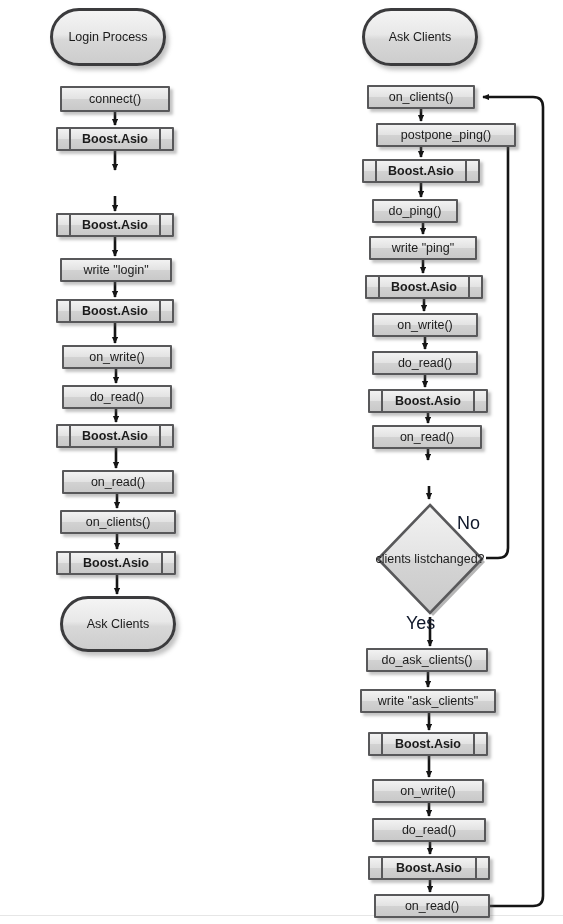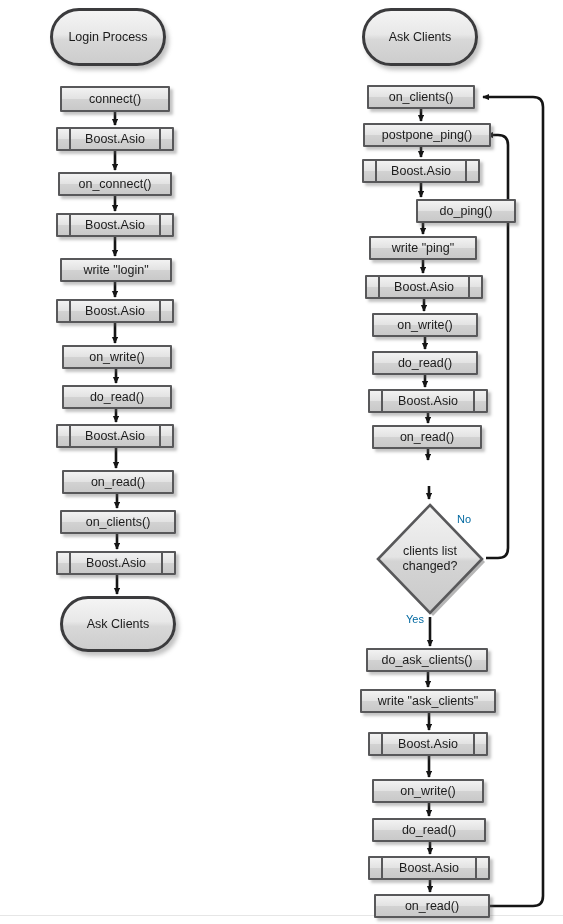--- a/index.html
+++ b/index.html
@@ -47,20 +47,21 @@
     background: linear-gradient(to bottom, #f2f2f2 0%, #e3e3e3 48%, #d2d2d2 52%, #c9c9c9 100%);
     box-shadow: 3px 3px 3px rgba(100,100,100,0.38);
   }
   
   .sub {
     border: 2px solid #58585a;
     border-radius: 1px;
     background: linear-gradient(to bottom, #f2f2f2 0%, #e3e3e3 48%, #d2d2d2 52%, #c9c9c9 100%);
     box-shadow: 3px 3px 3px rgba(100,100,100,0.38);
     position: absolute;
+    font-weight: bold;
   }
   .sub .bar {
     position: absolute;
     top: 0; bottom: 0;
     width: 0;
     border-left: 2px solid #58585a;
   }
   .sub .bar.l { left: 11px; }
   .sub .bar.r { right: 11px; }
   
@@ -80,32 +81,32 @@
     left: 0; top: 0;
     width: 100%;
     height: 100%;
   }
   .decision .dlabel {
     position: absolute;
     left: 0; top: 0;
     width: 100%;
     height: 100%;
     display: flex;
-    flex-direction: column;
+    flex-direction: row;
     align-items: center;
     justify-content: center;
     font-size: 12.5px;
     color: #1b1b1b;
     line-height: 1.2;
     white-space: nowrap;
   }
   .edge-label {
     position: absolute;
-    font-size: 11px;
-    color: #0369a1;
+    font-size: 18px;
+    color: #0f172a;
     white-space: nowrap;
     z-index: 4;
   }
   .footline {
     position: absolute;
     left: 0;
     width: 563px;
     height: 1px;
     background: #e6e6e6;
     z-index: 1;
@@ -167,21 +168,20 @@
   <div class="node term" style="left:50px;top:8px;width:116px;height:58px;">Login Process</div>
 
   <div class="node proc" style="left:60px;top:86px;width:110px;height:26px;">connect()</div>
 
   <div class="node sub" style="left:56px;top:127px;width:118px;height:24px;">
     <span class="bar l"></span>
     <span class="bar r"></span>
     <span>Boost.Asio</span>
   </div>
 
-  <div class="node proc" style="left:58px;top:172px;width:114px;height:24px;">on_connect()</div>
 
   <div class="node sub" style="left:56px;top:213px;width:118px;height:24px;">
     <span class="bar l"></span>
     <span class="bar r"></span>
     <span>Boost.Asio</span>
   </div>
 
   <div class="node proc" style="left:60px;top:258px;width:112px;height:24px;">write "login"</div>
 
   <div class="node sub" style="left:56px;top:299px;width:118px;height:24px;">
@@ -209,29 +209,29 @@
     <span class="bar r"></span>
     <span>Boost.Asio</span>
   </div>
 
   <div class="node term" style="left:60px;top:596px;width:116px;height:56px;">Ask Clients</div>
 
   <div class="node term" style="left:362px;top:8px;width:116px;height:58px;">Ask Clients</div>
 
   <div class="node proc" style="left:367px;top:85px;width:108px;height:24px;">on_clients()</div>
 
-  <div class="node proc" style="left:363px;top:123px;width:128px;height:24px;">postpone_ping()</div>
+  <div class="node proc" style="left:376px;top:123px;width:140px;height:24px;">postpone_ping()</div>
 
   <div class="node sub" style="left:362px;top:159px;width:118px;height:24px;">
     <span class="bar l"></span>
     <span class="bar r"></span>
     <span>Boost.Asio</span>
   </div>
 
-  <div class="node proc" style="left:372px;top:199px;width:100px;height:24px;margin-left:44px;">do_ping()</div>
+  <div class="node proc" style="left:372px;top:199px;width:86px;height:24px;">do_ping()</div>
 
   <div class="node proc" style="left:369px;top:236px;width:108px;height:24px;">write "ping"</div>
 
   <div class="node sub" style="left:365px;top:275px;width:118px;height:24px;">
     <span class="bar l"></span>
     <span class="bar r"></span>
     <span>Boost.Asio</span>
   </div>
 
   <div class="node proc" style="left:372px;top:313px;width:106px;height:24px;">on_write()</div>

